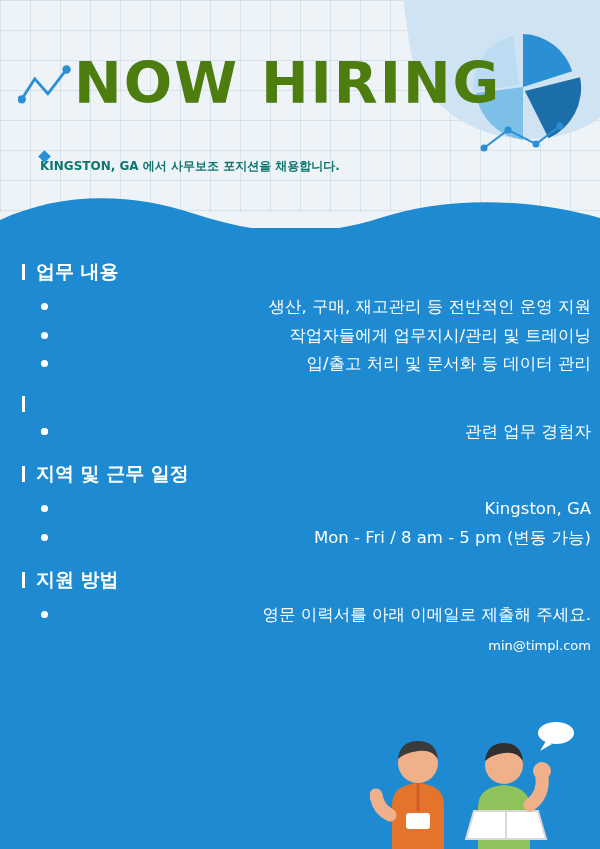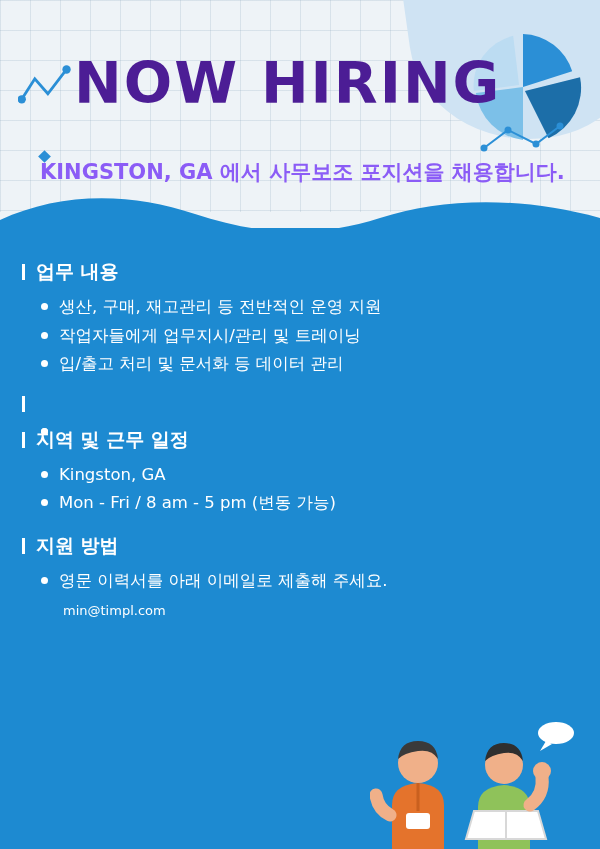--- a/index.html
+++ b/index.html
@@ -52,31 +52,31 @@
     right: 18px; top: 28px;
     width: 118px; height: 118px;
   }
   .title {
     position: absolute;
     left: 74px;
     top: 50px;
     font-size: 57px;
     font-weight: bold;
     letter-spacing: 2px;
-    color: #4c1d95;
+    color: #4d7c0f;
     font-family: "DejaVu Sans", sans-serif;
     white-space: nowrap;
   }
   .subtitle {
     position: absolute;
     left: 40px;
     top: 158px;
-    font-size: 21px;
+    font-size: 12px;
     font-weight: bold;
-    color: #8b5cf6;
+    color: #0f766e;
     white-space: nowrap;
     font-family: "DejaVu Sans", sans-serif;
   }
   .spark {
     position: absolute;
     left: 18px; top: 62px;
     width: 56px; height: 56px;
   }
   .diamond {
     position: absolute;
@@ -102,20 +102,21 @@
     height: 621px;
     background: #1d8ad1;
     overflow: hidden;
   }
   .content {
     position: absolute;
     left: 0; top: 0;
     width: 600px;
     padding: 14px 0 0 0;
     color: #ffffff;
+    text-align: right;
   }
   .section {
     margin: 0 0 0 0;
   }
   .sec-head {
     display: flex;
     align-items: baseline;
     font-size: 19px;
     font-weight: bold;
     margin: 17px 0 9px 22px;
@@ -225,21 +226,21 @@
           <li><span class="bullet"></span><span>입/출고 처리 및 문서화 등 데이터 관리</span></li>
         </ul>
       </div>
 
       <div class="section">
         <div class="sec-head">
           <span class="sec-bar"></span>
         </div>
         <ul class="items">
           <li><span class="bullet"></span></li>
-          <li><span class="bullet"></span></li>
+          <li><span class="bullet"></span><span>관련 업무 경험자</span></li>
         </ul>
       </div>
 
       <div class="section">
         <div class="sec-head">
           <span class="sec-bar"></span>
           <span>지역 및 근무 일정</span>
         </div>
         <ul class="items">
           <li><span class="bullet"></span><span>Kingston, GA</span></li>

